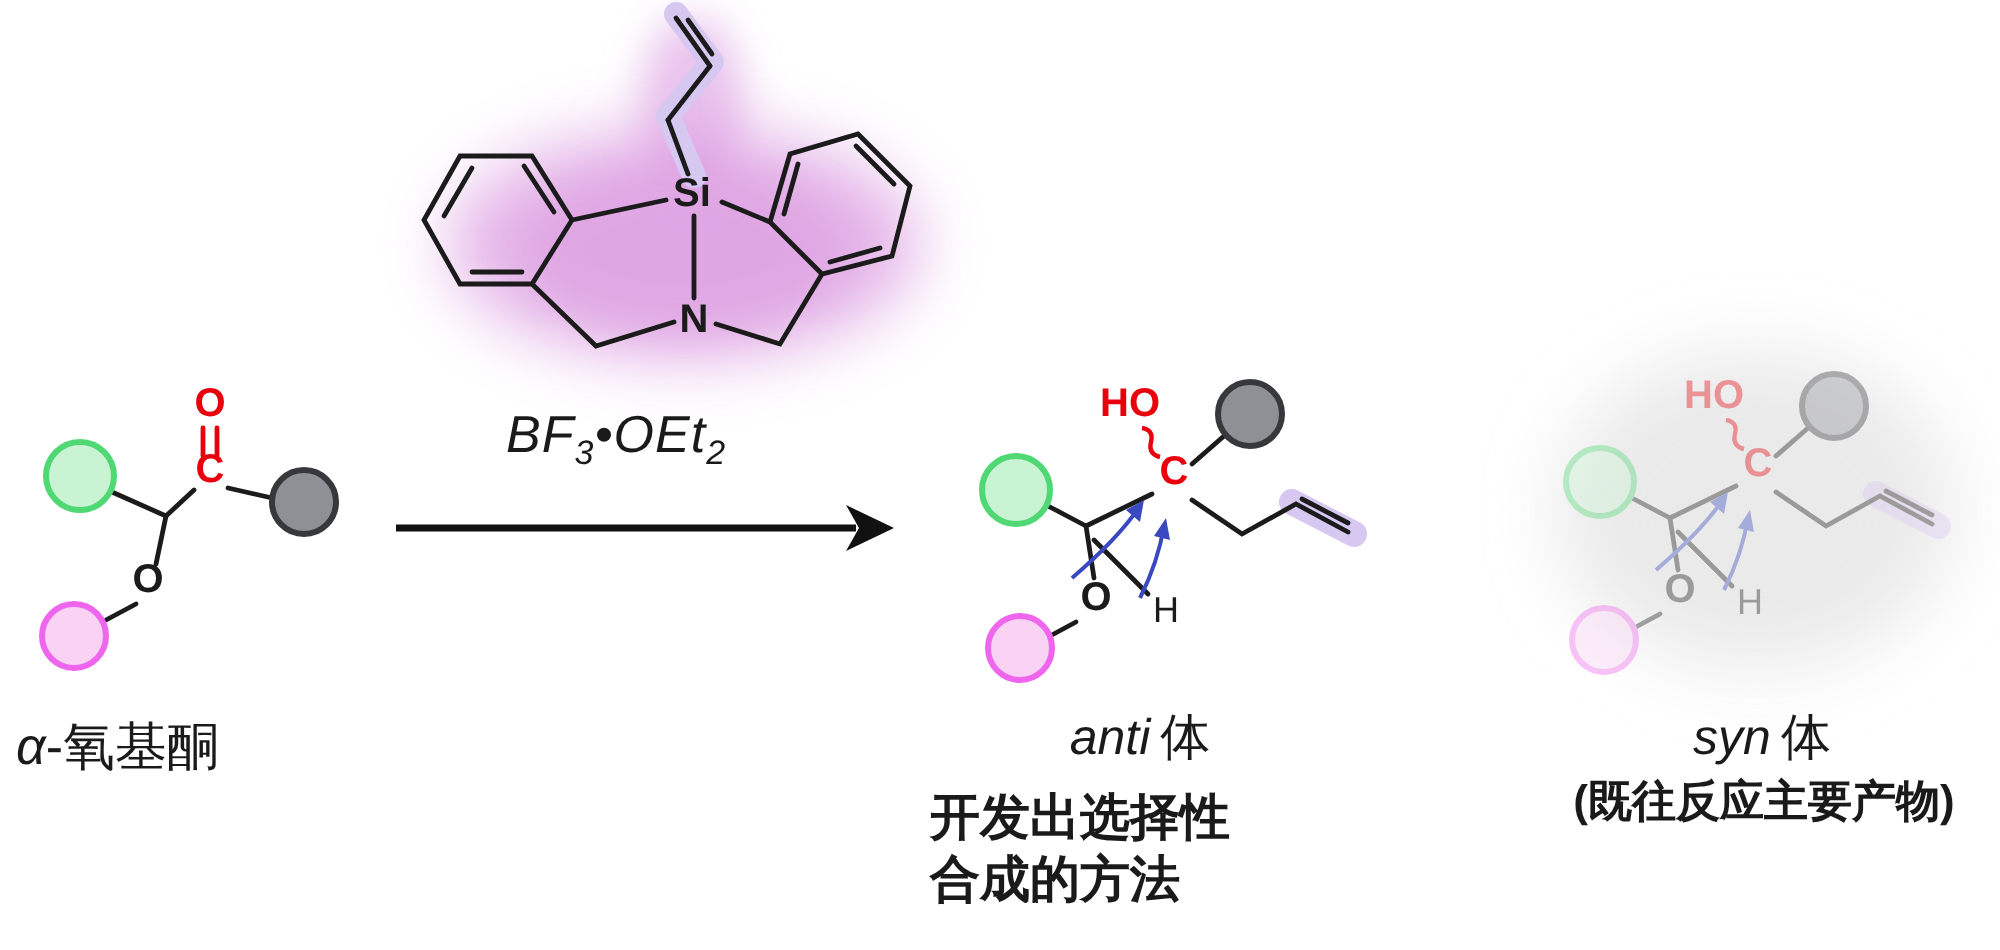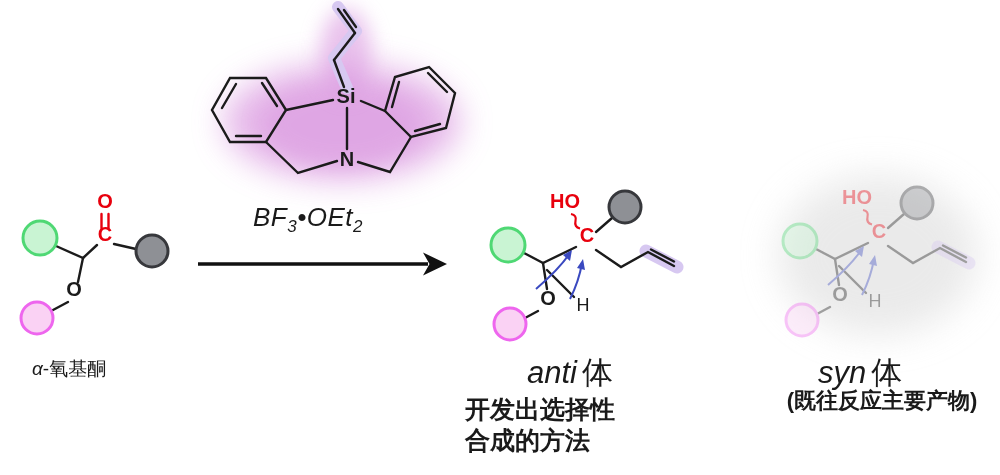--- a/index.html
+++ b/index.html
@@ -6,23 +6,23 @@
   html,body { background:#ffffff; }
   body { font-family:"Liberation Sans","DejaVu Sans",sans-serif; }
   .fig { position:relative; width:1000px; height:475px; background:#fff; overflow:hidden; }
   .fig > svg { position:absolute; left:0; top:0; }
   .fig > div { position:absolute; color:#1a1a1a; }
   .header { text-align:center; font-size:25px; line-height:29px; font-weight:500; }
   .bold { font-weight:700; }
   .red { color:#e8000d; }
   .catalyst { font-size:26px; letter-spacing:0.5px;font-style:italic; }
   .catalyst sub { font-size:17px; }
-  .sub-label { font-size:19px;margin-left:24px; }
+  .sub-label { font-size:26px; }
   .it { font-style:italic; }
-  .iso-label { font-size:31px; text-align:center; color:#222; }
+  .iso-label { font-size:25px; text-align:center; color:#222; }
   .gap { margin-left:5px; }
   .method { font-size:25px; text-align:left; line-height:31px; }
   .note { font-size:22px; text-align:center; }
   svg text { font-family:"Liberation Sans","DejaVu Sans",sans-serif; }
   .atom { font-size:20px; font-weight:700; }
   .atom-h { font-size:18px; font-weight:400; }
 </style>
 </head>
 <body>
 
@@ -143,19 +143,19 @@
 
   <div class="iso-label" style="left:495px; top:352px; width:150px;">
     <span class="it">anti</span><span class="gap">体</span>
   </div>
 
   <div class="method red bold" style="left:465px; top:394px; width:210px;">
     <div>开发出选择性</div>
     <div>合成的方法</div>
   </div>
 
-  <div class="iso-label" style="left:785px; top:352px; width:150px;">
+  <div class="iso-label" style="left:806px; top:352px; width:150px;">
     <span class="it">syn</span><span class="gap">体</span>
   </div>
 
   <div class="note bold" style="left:762px; top:386px; width:240px;">(既往反应主要产物)</div>
 
 </div>
 
 </body></html>

